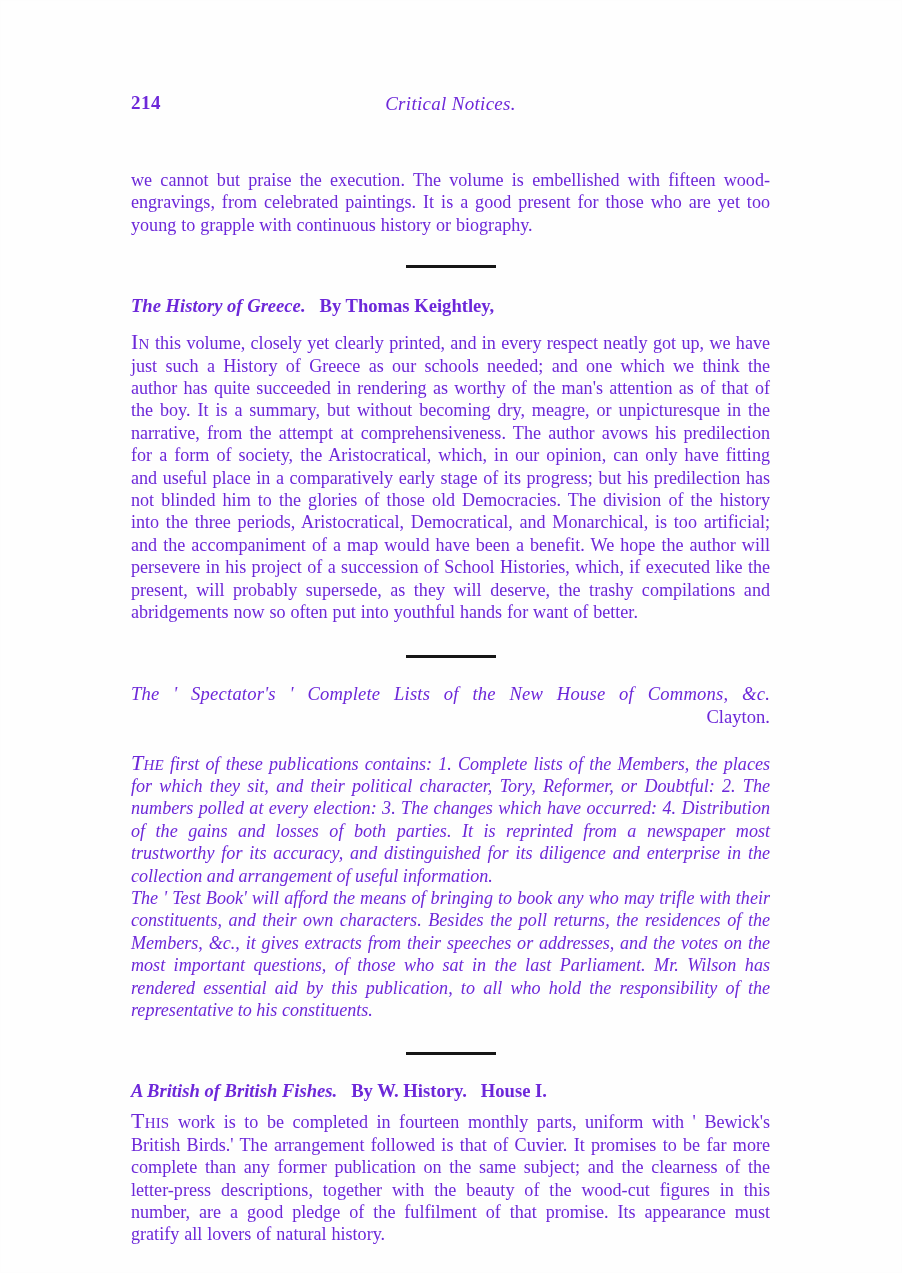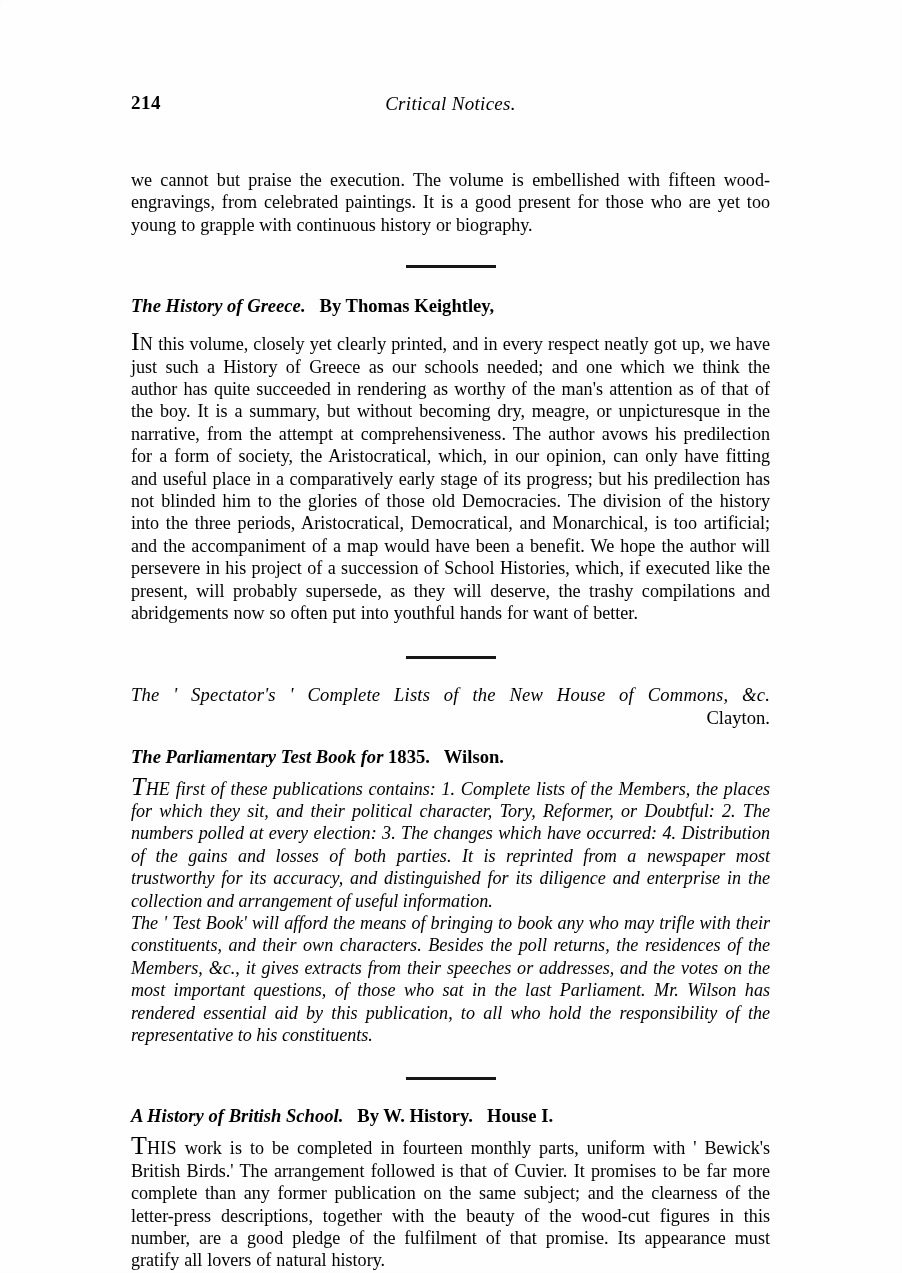--- a/index.html
+++ b/index.html
@@ -10,21 +10,21 @@
   }
 
   .page {
     position: relative;
     width: 902px;
     height: 1273px;
     margin: 0 auto;
     background: #fefefe;
     overflow: hidden;
     font-family: "Liberation Serif", "DejaVu Serif", serif;
-    color: #000000;
+    color: #6d28d9;
     
     box-shadow: inset 0 0 0 1px #fdfdfd;
   }
 
   
   .running-head {
     position: absolute;
     left: 131px;
     top: 92px;
     width: 639px;
@@ -67,21 +67,21 @@
     text-align-last: left;
     word-spacing: 0.4px;
     -webkit-font-smoothing: none;
   }
 
   p.body.tight { word-spacing: 0px; font-style: italic; }
 
   
   .smallcaps {
     font-variant: small-caps;
-    font-size: 26px;
+    font-size: 22px;
     letter-spacing: 0.2px;
   }
 
   
   .sec-title {
     margin: 0;
     font-size: 18.6px;
     line-height: 23px;
     text-align: left;
     font-weight: bold;
@@ -168,40 +168,37 @@
     <div class="rule-wrap">
       <span class="rule"></span>
     </div>
     <div class="sp-20"></div>
 
     <p class="sec-title-wide">The ' Spectator's ' Complete Lists of the New House of Commons, &amp;c.</p>
     <p class="sec-title-sub">Clayton.</p>
 
     <div class="sp-16"></div>
 
-    <p class="sec-title">
-      <span class="ital">The Parliamentary Test Book for</span><span class="rom">&nbsp;</span><span class="rom">1835.</span><span class="rom">&nbsp;&nbsp;&nbsp;</span><span class="rom">Wilson.</span>
-    </p>
 
     <div class="sp-8"></div>
 
     <p class="body tight">
       <span class="smallcaps">The</span><span> first of these publications contains: 1. Complete lists of the Members, the places for which they sit, and their political character, Tory, Reformer, or Doubtful: 2. The numbers polled at every election: 3. The changes which have occurred: 4. Distribution of the gains and losses of both parties. It is reprinted from a newspaper most trustworthy for its accuracy, and distinguished for its diligence and enterprise in the collection and arrangement of useful information.</span>
     </p>
 
     <p class="body tight">The ' Test Book' will afford the means of bringing to book any who may trifle with their constituents, and their own characters. Besides the poll returns, the residences of the Members, &amp;c., it gives extracts from their speeches or addresses, and the votes on the most important questions, of those who sat in the last Parliament. Mr. Wilson has rendered essential aid by this publication, to all who hold the responsibility of the representative to his constituents.</p>
 
     <div class="sp-20"></div>
     <div class="rule-wrap">
       <span class="rule"></span>
     </div>
     <div class="sp-20"></div>
 
     <p class="sec-title">
-      <span class="ital">A History of British School.</span><span class="rom">&nbsp;&nbsp;&nbsp;</span><span class="rom">By W. History.</span><span class="rom">&nbsp;&nbsp;&nbsp;</span><span class="rom">House I.</span>
+      <span class="ital">A British of British Fishes.</span><span class="rom">&nbsp;&nbsp;&nbsp;</span><span class="rom">By W. History.</span><span class="rom">&nbsp;&nbsp;&nbsp;</span><span class="rom">House I.</span>
     </p>
 
     <div class="sp-8"></div>
 
     <p class="body">
       <span class="smallcaps">This</span><span> work is to be completed in fourteen monthly parts, uniform with ' Bewick's British Birds.' The arrangement followed is that of Cuvier. It promises to be far more complete than any former publication on the same subject; and the clearness of the letter-press descriptions, together with the beauty of the wood-cut figures in this number, are a good pledge of the fulfilment of that promise. Its appearance must gratify all lovers of natural history.</span>
     </p>
 
   </div>
 </div>

